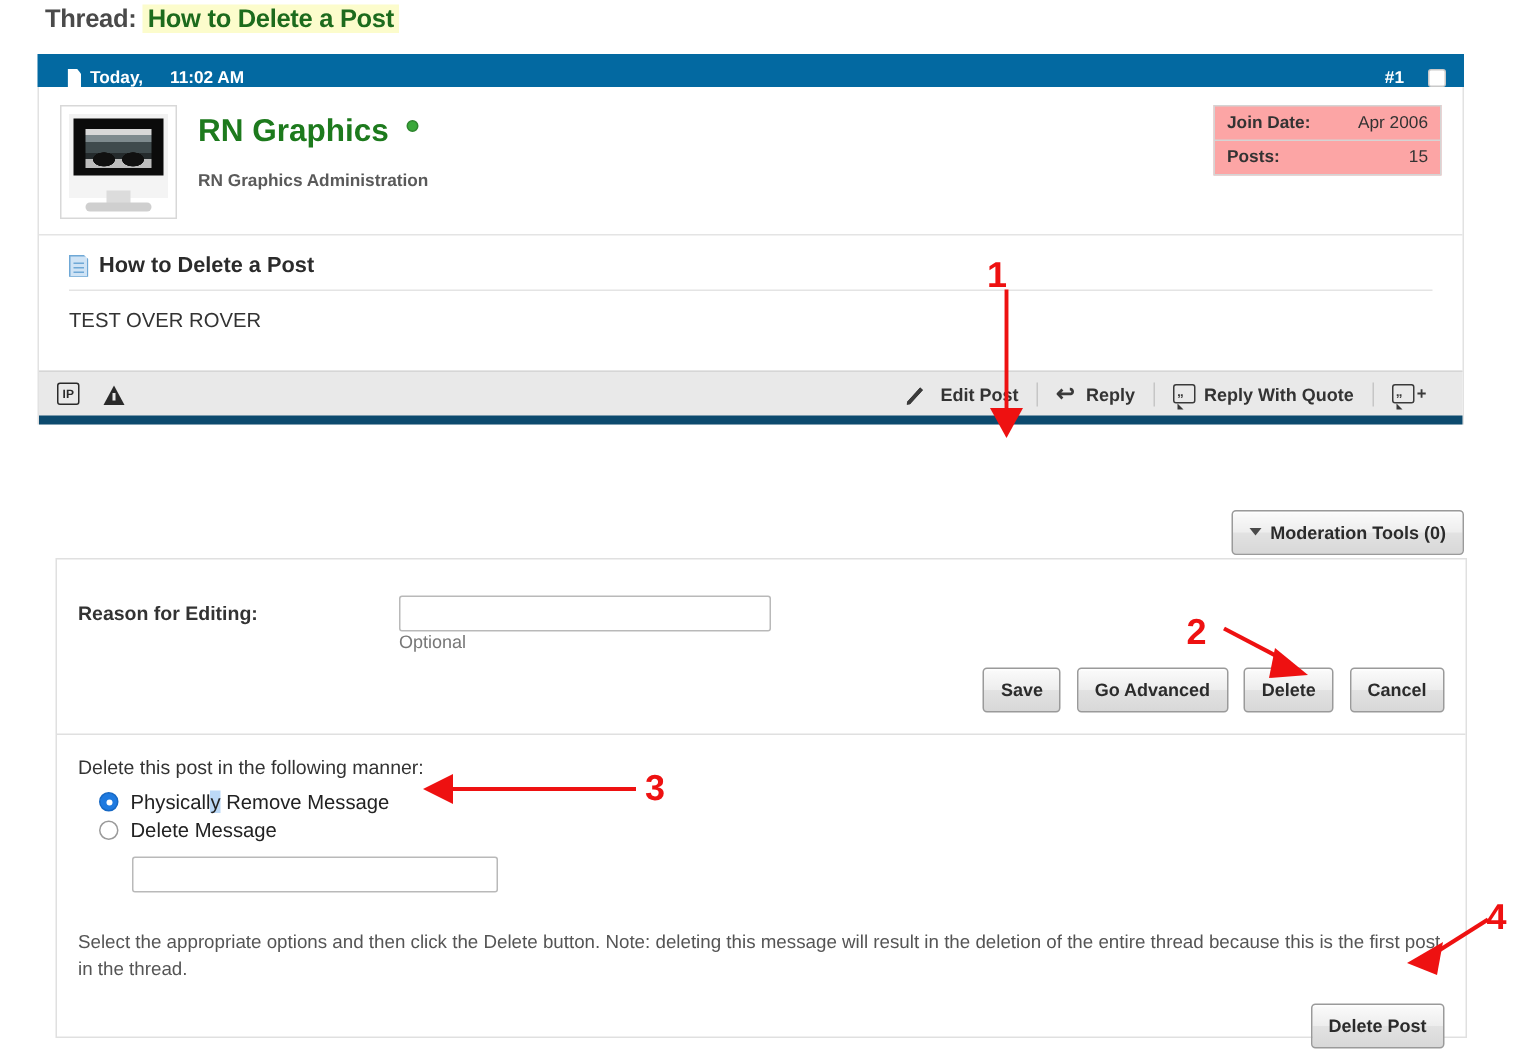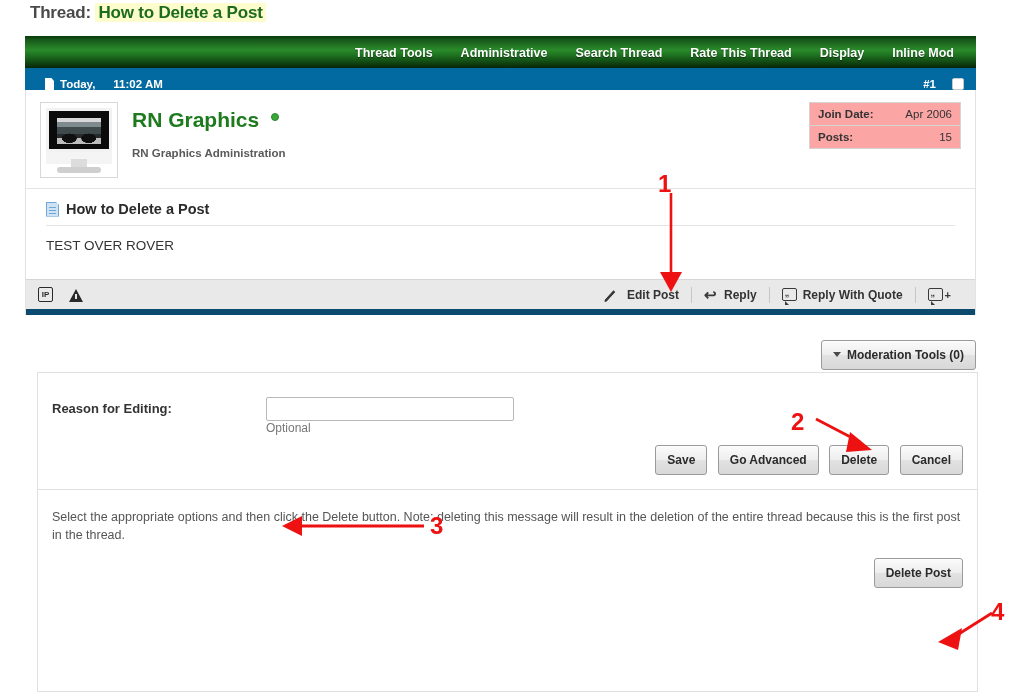--- a/index.html
+++ b/index.html
@@ -233,28 +233,20 @@
 
 <div class="page">
 
   <div class="thread-title-row">
     <span class="label">Thread:</span>
     <span class="value">How to Delete a Post</span>
   </div>
 
   <div class="post-panel">
 
-    <div class="navbar">
-      <div class="nav-item">Thread Tools</div>
-      <div class="nav-item">Administrative</div>
-      <div class="nav-item">Search Thread</div>
-      <div class="nav-item">Rate This Thread</div>
-      <div class="nav-item">Display</div>
-      <div class="nav-item">Inline Mod</div>
-    </div>
 
     <div class="subbar">
       <span class="doc-icon"></span>
       <span class="date">Today,</span>
       <span class="time">11:02 AM</span>
       <span class="postnum">#1</span>
       <span class="chk"></span>
     </div>
 
     <div class="post-body">
@@ -350,20 +342,37 @@
 
     <div class="btn-row">
       <button class="btn">Save</button>
       <button class="btn">Go Advanced</button>
       <button class="btn">Delete</button>
       <button class="btn">Cancel</button>
     </div>
 
     <div class="divider"></div>
 
+    <div class="del-sec">
+      <div class="del-head">Delete this post in the following manner:</div>
+
+      <div class="radio-row">
+        <span class="radio checked"></span>
+        <span class="radio-label"><span>Physicall</span><span class="sel">y</span><span> Remove Message</span></span>
+      </div>
+
+      <div class="radio-row">
+        <span class="radio"></span>
+        <span class="radio-label">Delete Message</span>
+      </div>
+
+      <div class="reason-del-input">
+        <input class="text-input" type="text" value="" style="">
+      </div>
+    </div>
 
     <div class="note">Select the appropriate options and then click the Delete button. Note: deleting this message will result in the deletion of the entire thread because this is the first post in the thread.</div>
 
     <div class="final-row">
       <button class="btn">Delete Post</button>
     </div>
 
   </div>
 
   <svg class="anno-svg" viewBox="0 0 1013 700">

